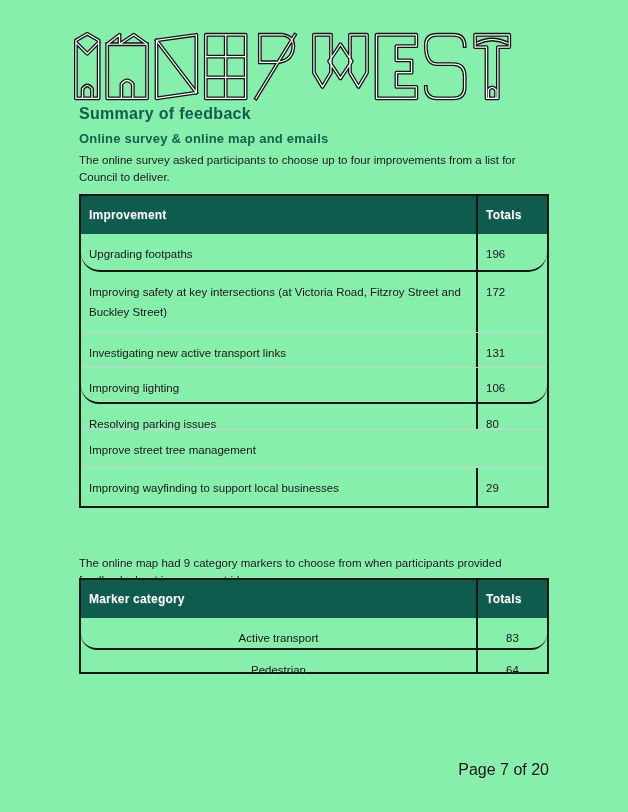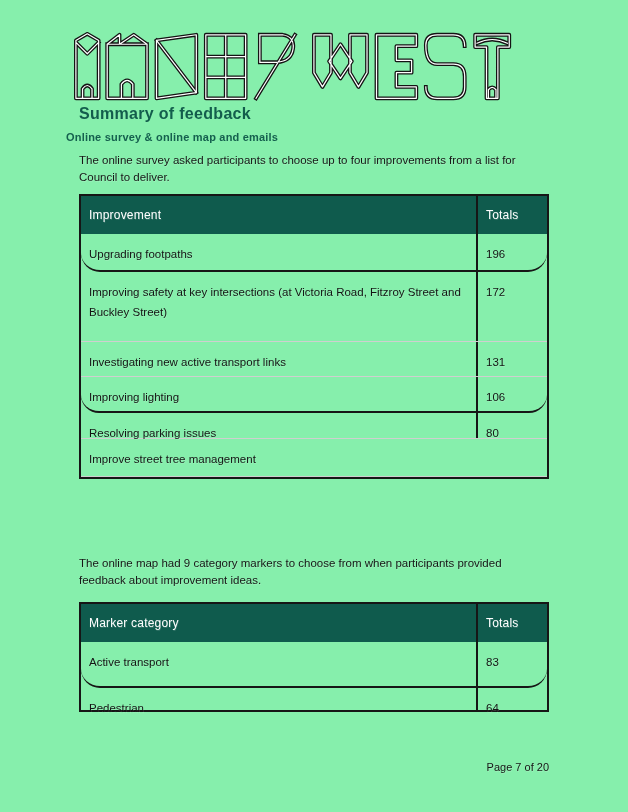--- a/index.html
+++ b/index.html
@@ -11,63 +11,63 @@
 
   
   .logo { position:absolute; left:74px; top:32px; }
 
   
   .title {
     position:absolute; left:79px; top:105px; margin:0;
     font-size:16px; font-weight:bold; color:#135d4c; letter-spacing:.3px;
   }
   .subtitle {
-    position:absolute; left:66px; top:131px; margin:0;
-    font-size:11px; font-weight:bold; color:#15604e; letter-spacing:.2px;
+    position:absolute; left:79px; top:131px; margin:0;
+    font-size:13px; font-weight:bold; color:#15604e; letter-spacing:.2px;
   }
 
   
   .para {
     position:absolute; left:79px; width:486px; margin:0;
     font-size:11.5px; line-height:17px; color:#161616;
     white-space:pre-line;
     text-shadow:.5px .5px 0 rgba(255,255,255,.18);
   }
   .para1 { top:152px; }
   .para2 { top:555px; }
 
   
   .itable {
     position:absolute; left:79px; width:470px;
     border:2px solid #161616; box-sizing:border-box;
   }
   .itable1 { top:194px; }
-  .itable2 { top:602px; }
+  .itable2 { top:578px;text-align:center; }
 
   .trow { display:flex; box-sizing:border-box; }
   .thead { background:#0f5b4d; height:38px; }
   .thead .cell {
-    color:#ffffff; font-weight:normal; font-size:12px;
+    color:#ffffff; font-weight:bold; font-size:12px;
     display:flex; align-items:center; padding-top:0; letter-spacing:.2px;
   }
   .cell {
     box-sizing:border-box; padding:10px 8px 0 8px;
     font-size:11.5px; line-height:20px; color:#141414;
     white-space:pre-line;
     text-shadow:.5px .5px 0 rgba(255,255,255,.15);
   }
   .c-label { width:395px; }
   .c-total { flex:1; border-left:2px solid #161616; }
   .sep-d { border-bottom:2px solid #161616;border-radius:19px; }
   .sep-l { border-bottom:1px solid #cfcfcf; }
 
   
   .pagenum {
     position:absolute; left:79px; top:761px; width:470px; margin:0;
-    text-align:right; font-size:11px; color:#161616;
+    text-align:right; font-size:16px; color:#161616;
     text-shadow:.5px .5px 0 rgba(255,255,255,.18);
   }
 </style>
 </head>
 <body>
 
 <div class="page">
 
   <svg class="logo" width="440" height="70" viewBox="0 0 464 72" role="img" aria-label="INNER WEST">
     <g fill="none" stroke-linejoin="round" stroke-linecap="square">
@@ -84,51 +84,55 @@
 
   <div class="itable itable1">
     <div class="trow thead">
       <div class="cell c-label">Improvement</div>
       <div class="cell c-total">Totals</div>
     </div>
     <div class="trow sep-d" style="height:38px">
       <div class="cell c-label">Upgrading footpaths</div>
       <div class="cell c-total">196</div>
     </div>
-    <div class="trow sep-l" style="height:70px">
+    <div class="trow sep-l" style="height:61px">
       <div class="cell c-label">Improving safety at key intersections (at Victoria Road, Fitzroy Street and
 Buckley Street)</div>
       <div class="cell c-total">172</div>
     </div>
     <div class="trow sep-l" style="height:35px">
       <div class="cell c-label">Investigating new active transport links</div>
       <div class="cell c-total">131</div>
     </div>
     <div class="trow sep-d" style="height:36px">
       <div class="cell c-label">Improving lighting</div>
       <div class="cell c-total">106</div>
     </div>
     <div class="trow sep-l" style="height:26px">
       <div class="cell c-label">Resolving parking issues</div>
       <div class="cell c-total">80</div>
     </div>
     <div class="trow sep-l" style="height:38px">
       <div class="cell c-label">Improve street tree management</div>
     </div>
+    <div class="trow" style="height:38px">
+      <div class="cell c-label">Improving wayfinding to support local businesses</div>
+      <div class="cell c-total">29</div>
+    </div>
   </div>
 
   <p class="para para2">The online map had 9 category markers to choose from when participants provided
 feedback about improvement ideas.</p>
 
   <div class="itable itable2">
     <div class="trow thead">
       <div class="cell c-label">Marker category</div>
       <div class="cell c-total">Totals</div>
     </div>
-    <div class="trow sep-d" style="height:46px">
+    <div class="trow sep-d" style="height:32px">
       <div class="cell c-label">Active transport</div>
       <div class="cell c-total">83</div>
     </div>
     <div class="trow" style="height:22px">
       <div class="cell c-label">Pedestrian</div>
       <div class="cell c-total">64</div>
     </div>
   </div>
 
   <p class="pagenum">Page 7 of 20</p>

